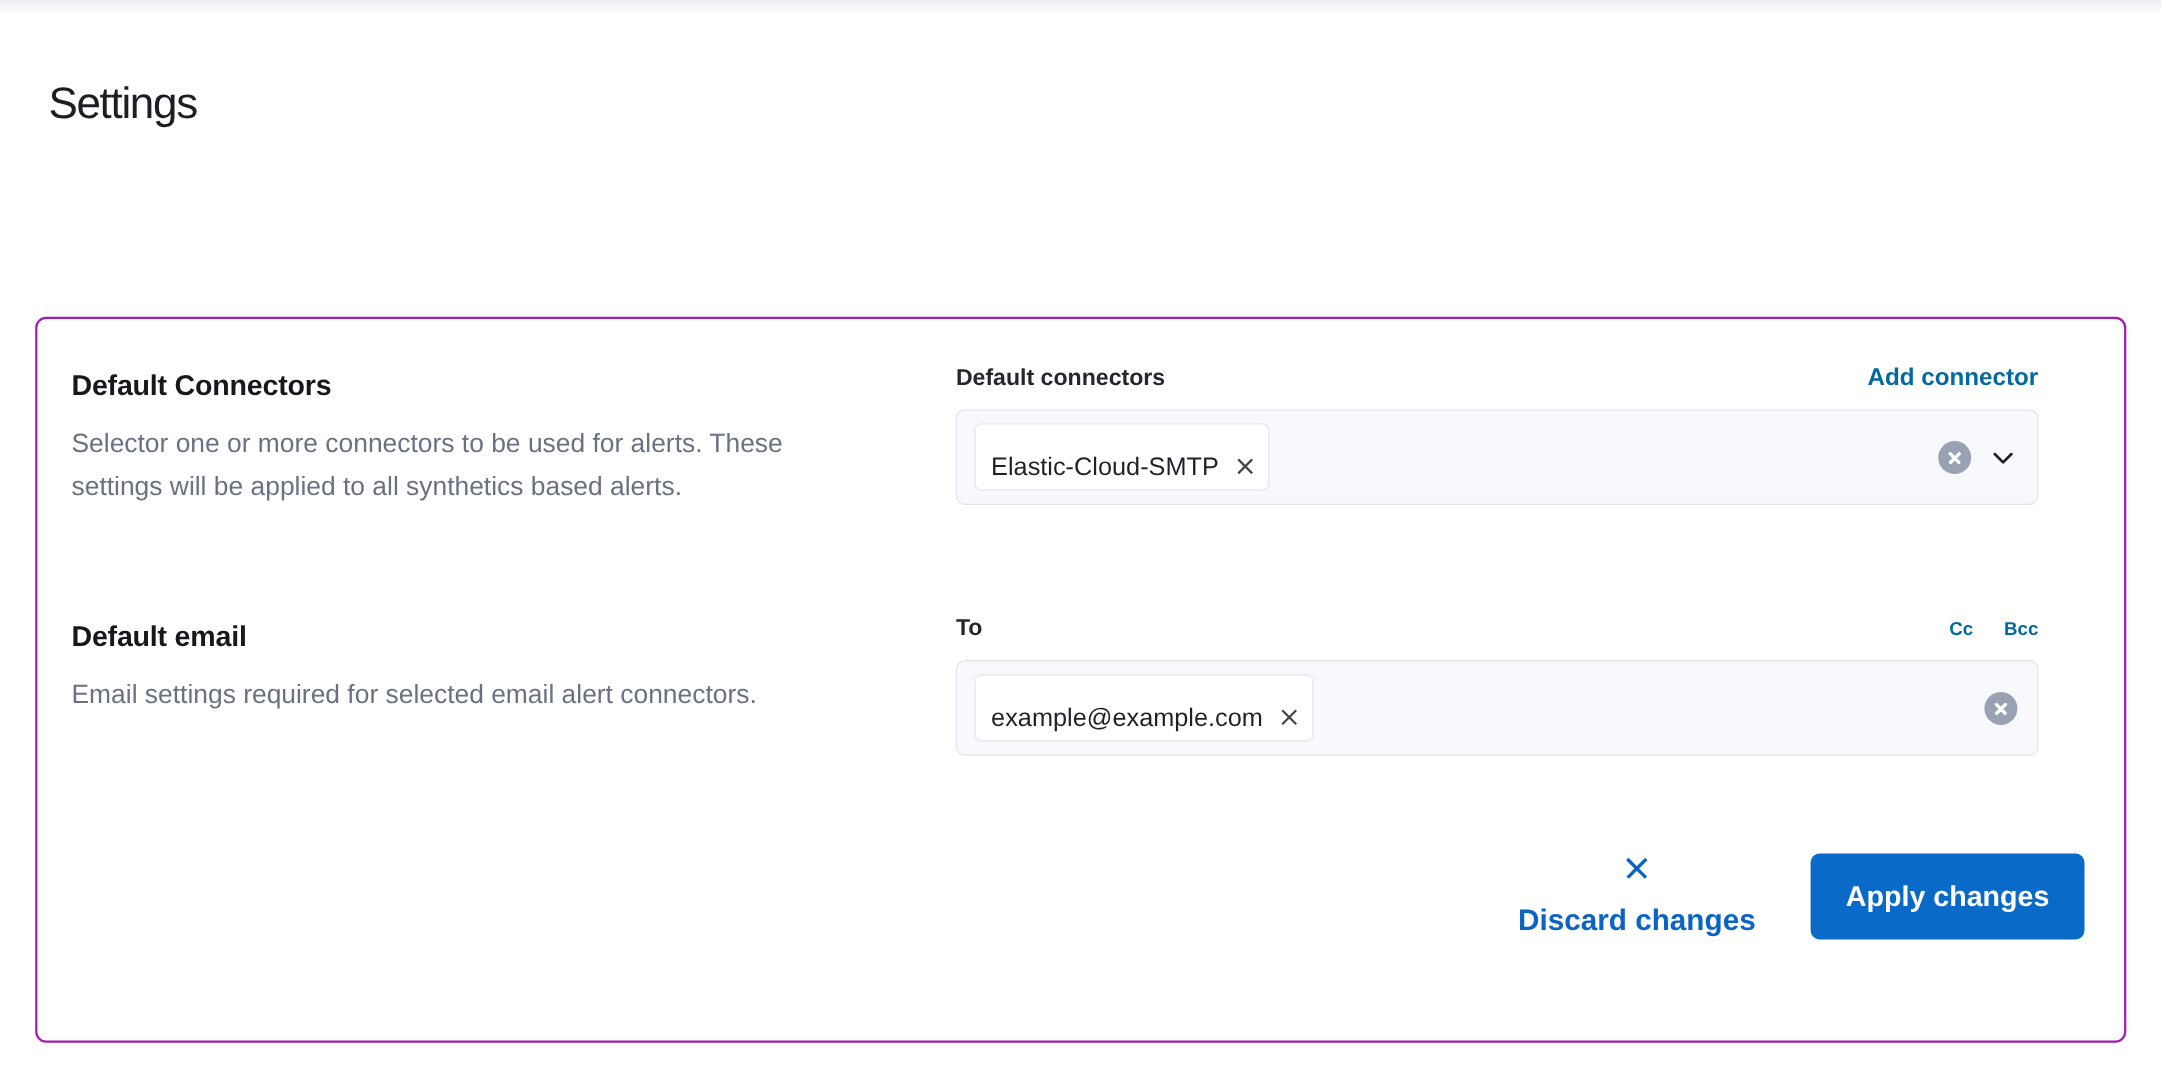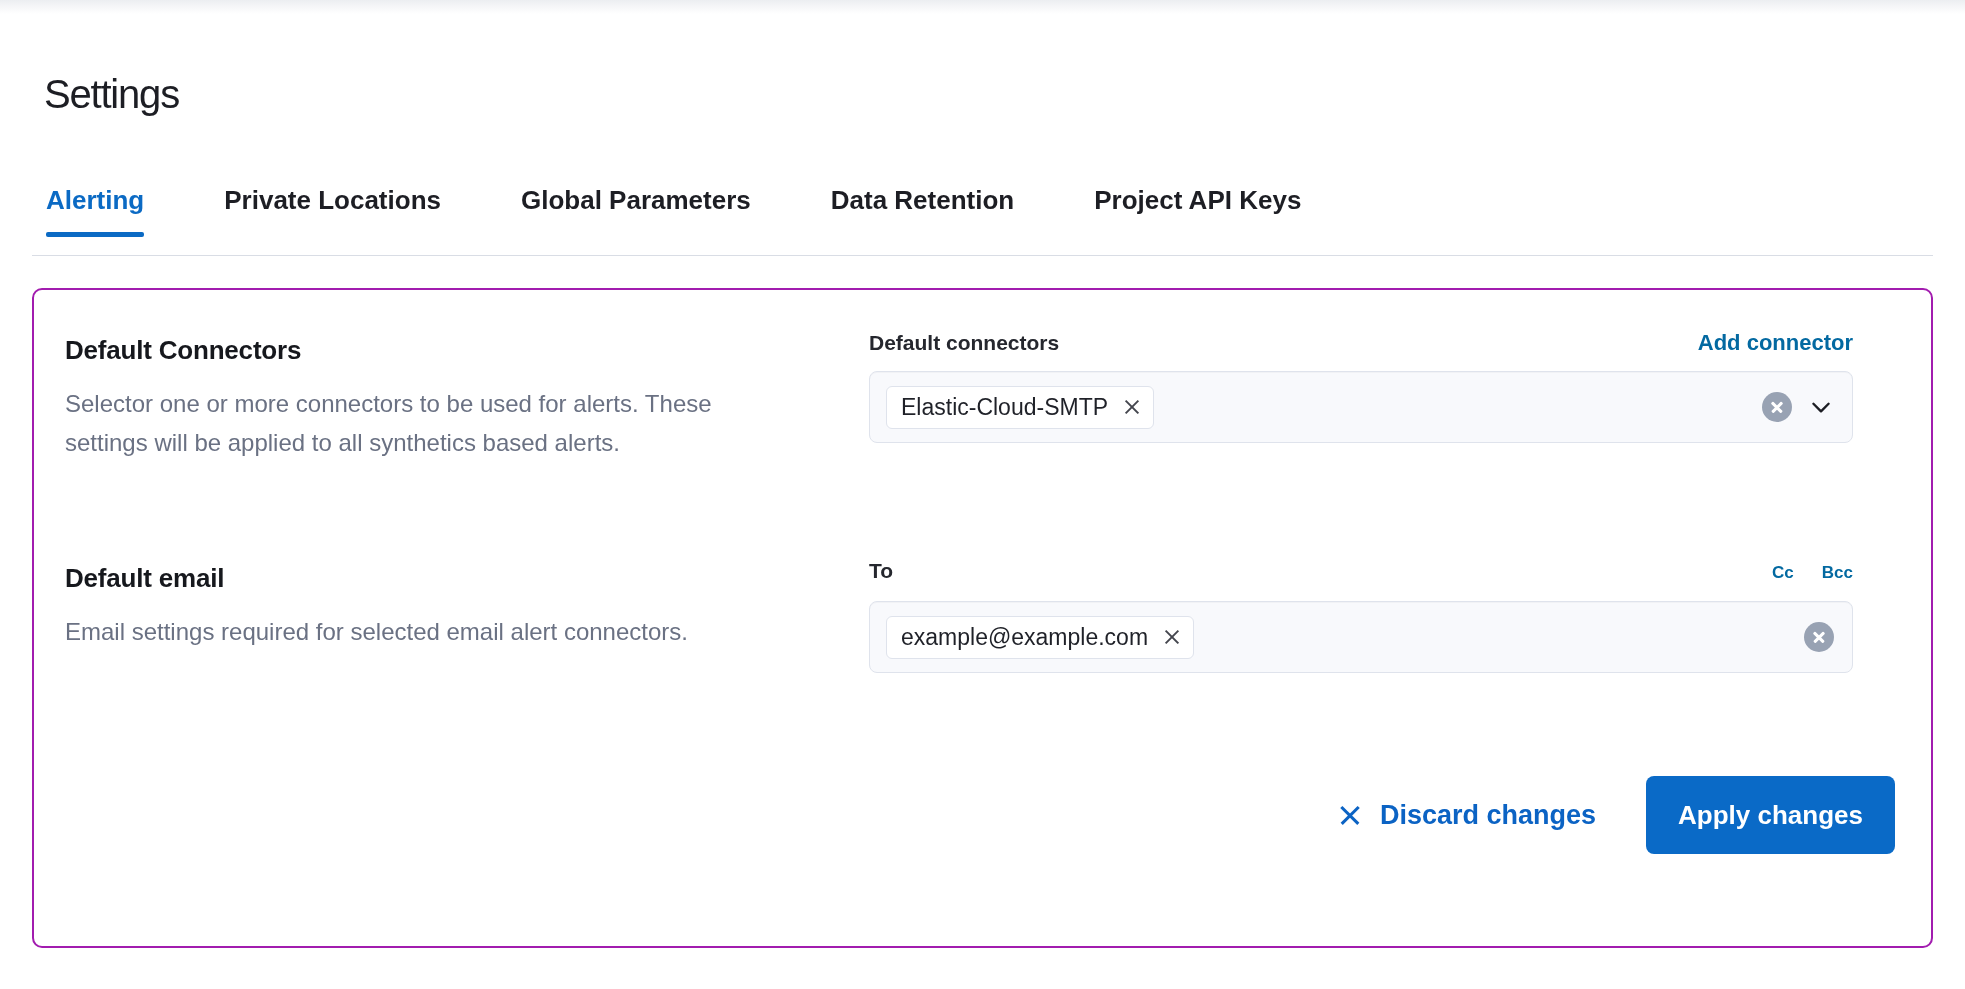--- a/index.html
+++ b/index.html
@@ -160,21 +160,21 @@
     box-shadow: 0 1px 0 rgba(18,24,38,0.03) inset;
     cursor: text;
   }
   .pill {
     display: inline-flex;
     align-items: center;
     gap: 15px;
     background: #ffffff;
     border: 1px solid #dfe3ec;
     border-radius: 6px;
-    padding: 6px 12px 7px 14px;
+    padding: 24px 12px 7px 14px;
     font-size: 23px;
     line-height: 28px;
     color: #1f2128;
     max-width: 100%;
   }
   .pill-x {
     display: inline-block;
     width: 18px; height: 18px;
     position: relative;
     cursor: pointer;
@@ -244,20 +244,21 @@
     background: none;
     border: none;
     padding: 10px 14px;
     margin-right: 36px;
     font-family: inherit;
     font-size: 27px;
     line-height: 34px;
     font-weight: 700;
     color: #0b63c4;
     cursor: pointer;
+    flex-direction: column;
   }
   .x-icon {
     position: relative;
     width: 24px; height: 24px;
     flex: none;
   }
   .x-icon::before, .x-icon::after {
     content: "";
     position: absolute;
     left: 0; top: 11px;
@@ -282,37 +283,20 @@
 </style>
 </head>
 <body>
 
 <div id="app">
 
   <div class="top-gradient"></div>
 
   <h1 class="page-title">Settings</h1>
 
-  <nav class="tabs">
-    <div class="tab active">
-      <span>Alerting</span>
-    </div>
-    <div class="tab">
-      <span>Private Locations</span>
-    </div>
-    <div class="tab">
-      <span>Global Parameters</span>
-    </div>
-    <div class="tab">
-      <span>Data Retention</span>
-    </div>
-    <div class="tab">
-      <span>Project API Keys</span>
-    </div>
-  </nav>
 
   <section class="card">
 
     <div class="section sec-connectors">
       <div class="sec-left">
         <h2 class="sec-title">Default Connectors</h2>
         <p class="sec-desc">Selector one or more connectors to be used for alerts. These settings will be applied to all synthetics based alerts.</p>
       </div>
       <div class="sec-right">
         <div class="field-head">

